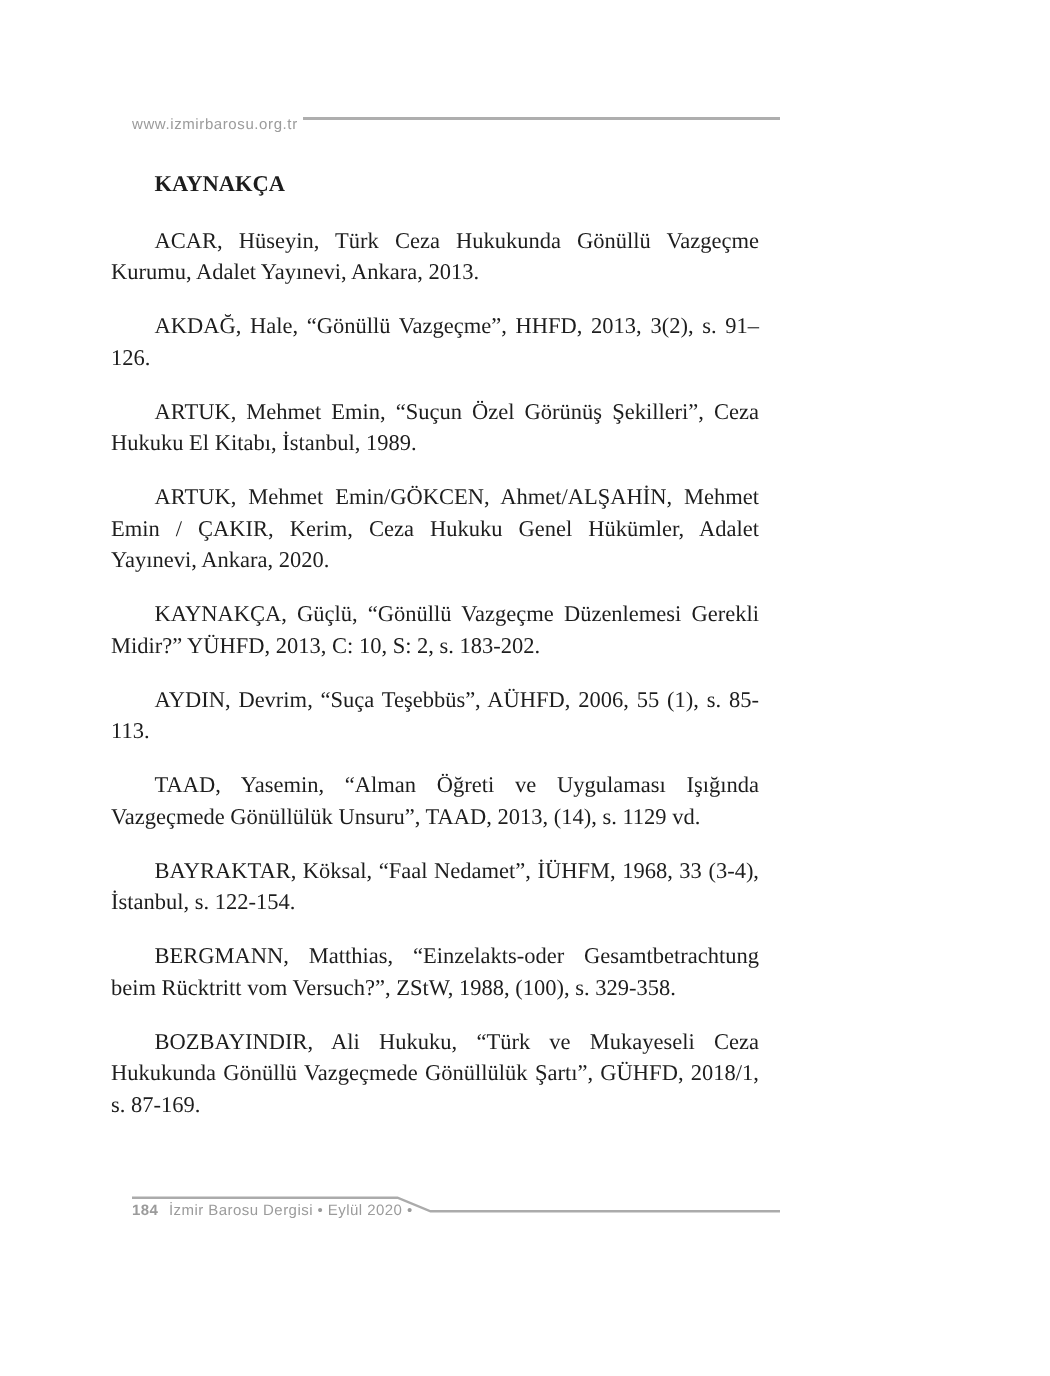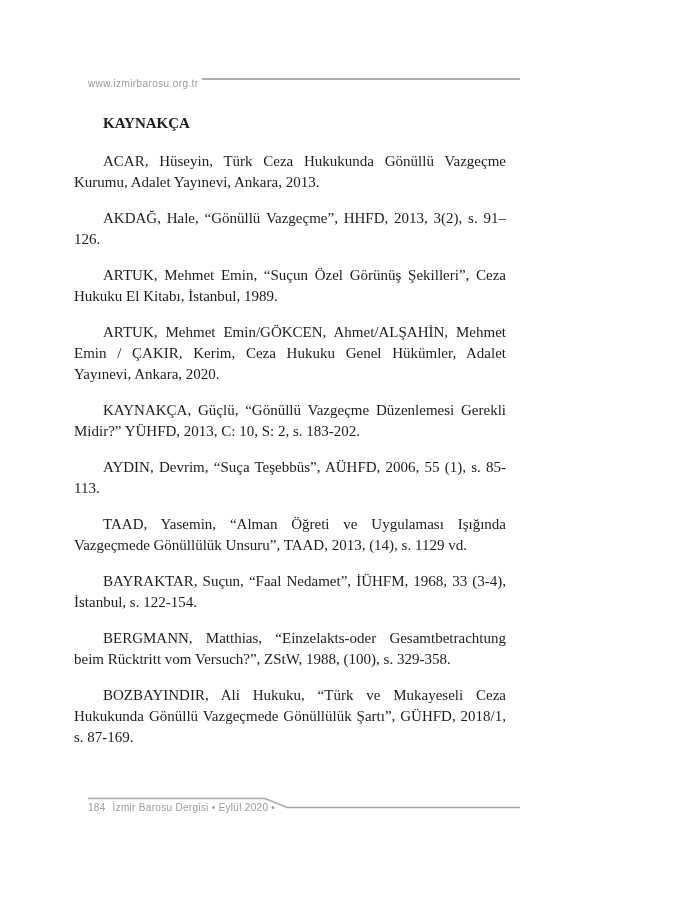--- a/index.html
+++ b/index.html
@@ -75,20 +75,21 @@
     left: 88px;
     top: 802px;
     font-family: "Liberation Sans", sans-serif;
     font-size: 10px;
     color: #9b9b9b;
     letter-spacing: 0.3px;
     white-space: nowrap;
   }
   .footer-text .pagenum {
     margin-right: 7px;
+    font-weight: bold;
   }
 </style>
 </head>
 <body>
 
 <div class="page">
 
   <div class="header">
     <span class="header-url">www.izmirbarosu.org.tr</span>
     <span class="header-line"></span>
@@ -105,21 +106,21 @@
     <p class="entry"><span class="author">ARTUK, Mehmet Emin</span><span>,</span><span> “Suçun Özel Görünüş Şekilleri”, Ceza Hukuku El Kitabı, İstanbul, 1989.</span></p>
 
     <p class="entry"><span class="author">ARTUK, Mehmet Emin/GÖKCEN, Ahmet/ALŞAHİN, Mehmet Emin / ÇAKIR, Kerim</span><span>,</span><span> Ceza Hukuku Genel Hükümler, Adalet Yayınevi, Ankara, 2020.</span></p>
 
     <p class="entry"><span class="author">KAYNAKÇA, Güçlü</span><span>,</span><span> “Gönüllü Vazgeçme Düzenlemesi Gerekli Midir?” YÜHFD, 2013, C: 10, S: 2, s. 183-202.</span></p>
 
     <p class="entry"><span class="author">AYDIN, Devrim</span><span>,</span><span> “Suça Teşebbüs”, AÜHFD, 2006, 55 (1), s. 85-113.</span></p>
 
     <p class="entry"><span class="author">TAAD, Yasemin</span><span>,</span><span> “Alman Öğreti ve Uygulaması Işığında Vazgeçmede Gönüllülük Unsuru”, TAAD, 2013, (14), s. 1129 vd.</span></p>
 
-    <p class="entry"><span class="author">BAYRAKTAR, Suçun</span><span>,</span><span> “Faal Nedamet”, İÜHFM, 1968, 33 (3-4), İstanbul, s. 122-154.</span></p>
+    <p class="entry"><span class="author">BAYRAKTAR, Köksal</span><span>,</span><span> “Faal Nedamet”, İÜHFM, 1968, 33 (3-4), İstanbul, s. 122-154.</span></p>
 
     <p class="entry"><span class="author">BERGMANN, Matthias</span><span>,</span><span> “Einzelakts-oder Gesamtbetrachtung beim Rücktritt vom Versuch?”, ZStW, 1988, (100), s. 329-358.</span></p>
 
     <p class="entry"><span class="author">BOZBAYINDIR, Ali Hukuku</span><span>,</span><span> “Türk ve Mukayeseli Ceza Hukukunda Gönüllü Vazgeçmede Gönüllülük Şartı”, GÜHFD, 2018/1, s. 87-169.</span></p>
   </div>
 
   <svg class="footer-rule" viewBox="0 0 432 13" width="432" height="13" xmlns="http://www.w3.org/2000/svg">
     <polyline points="0,1.5 177,1.5 199,10.5 432,10.5" fill="none" stroke="#ababab" stroke-width="1.6"></polyline>
   </svg>
   <div class="footer-text">

